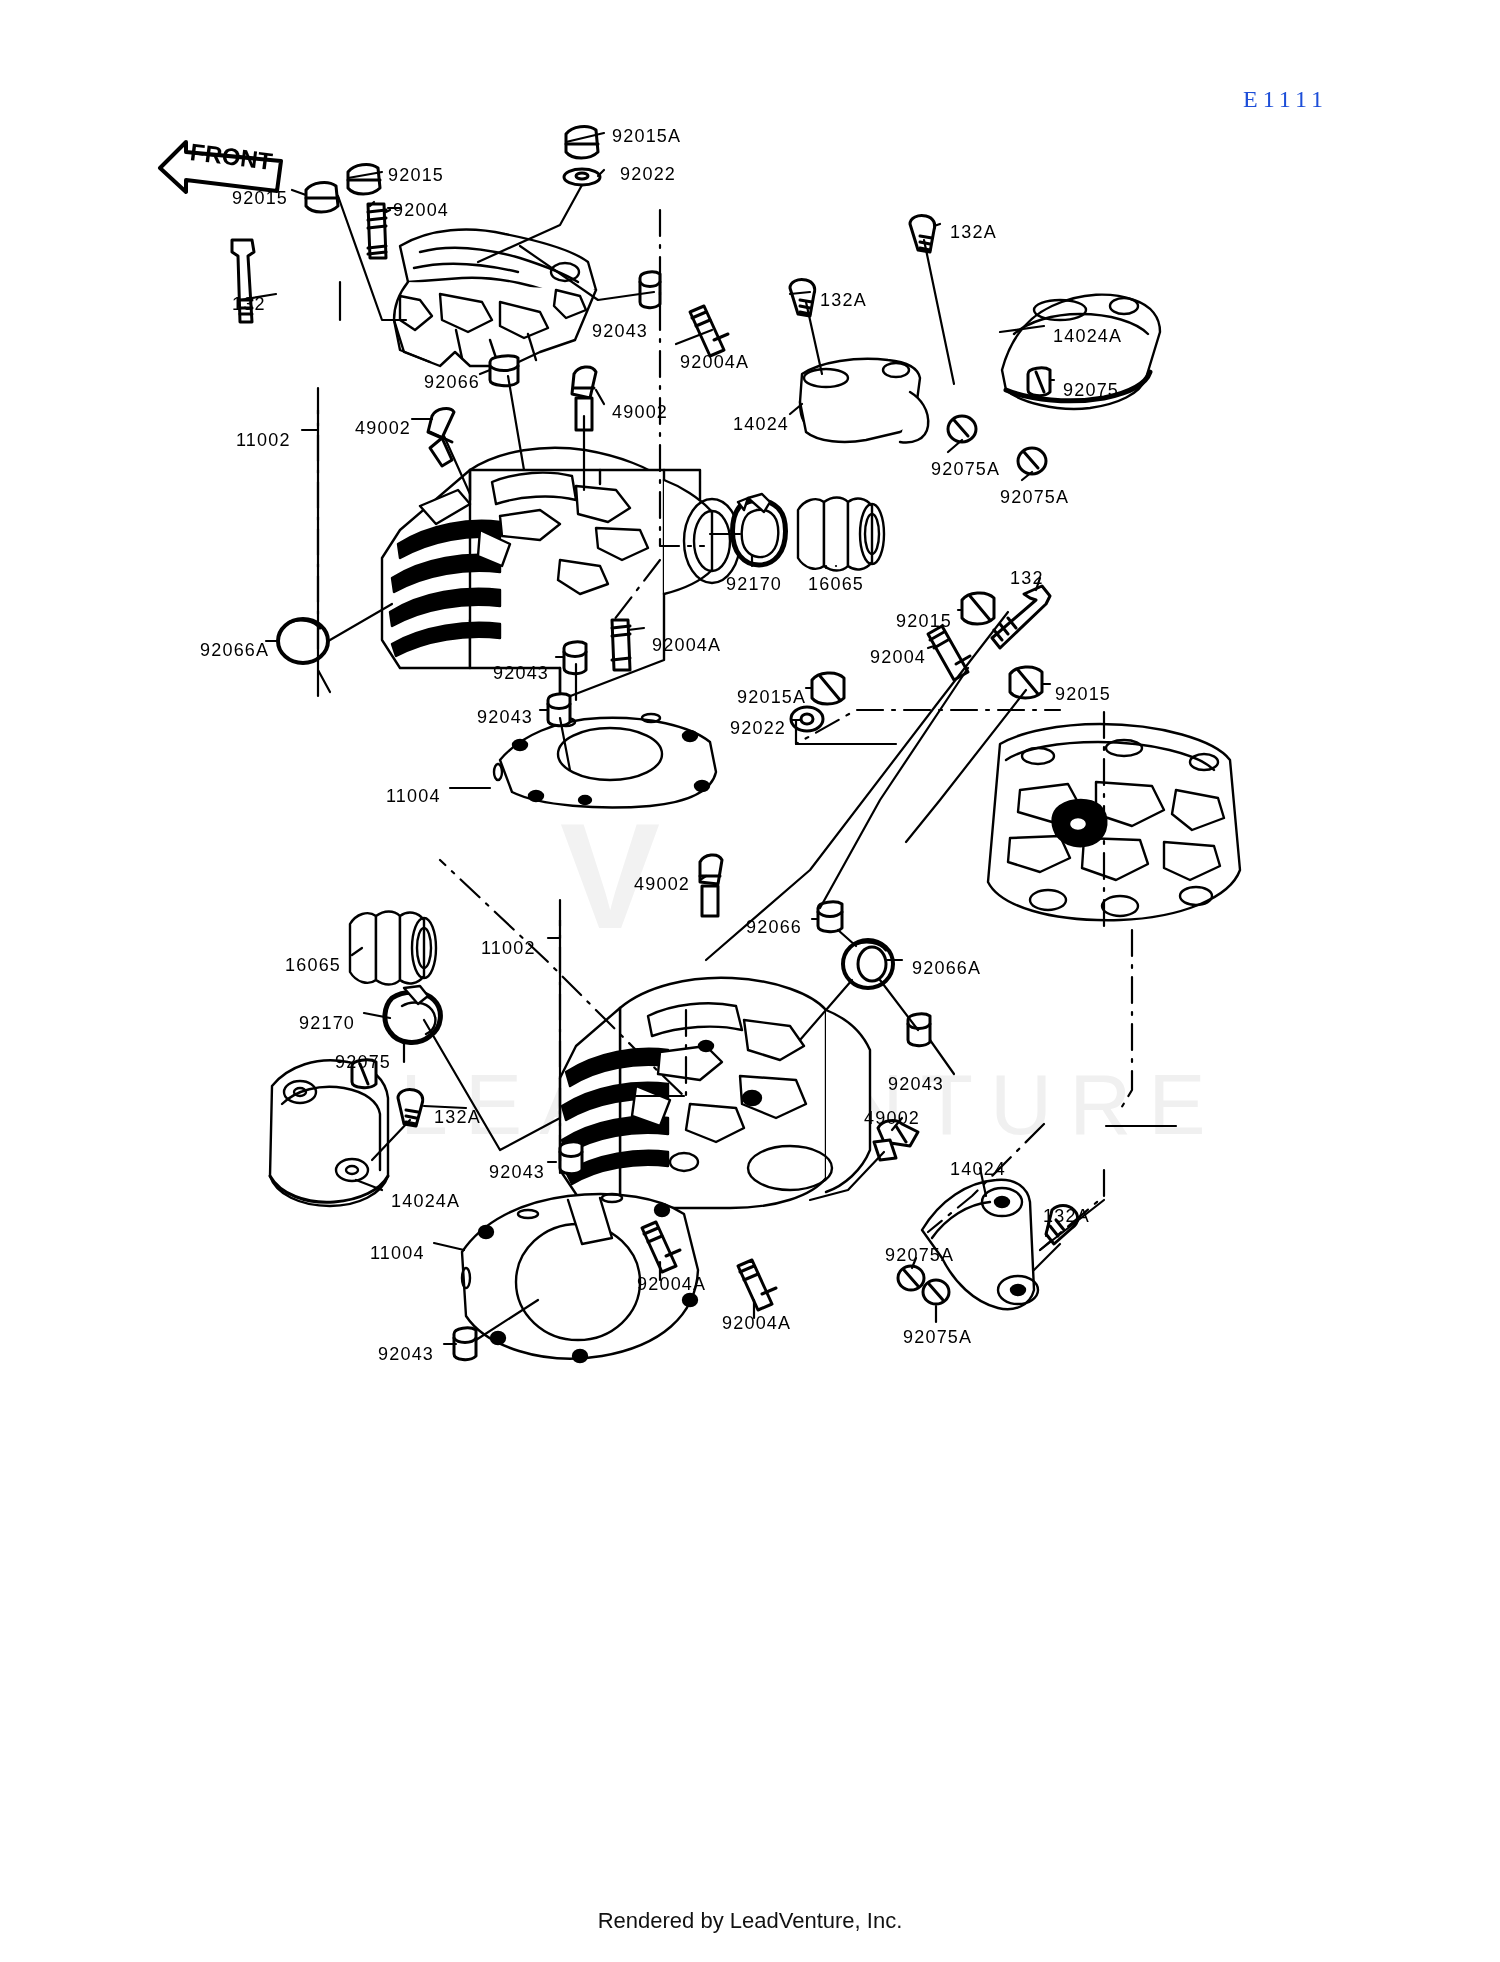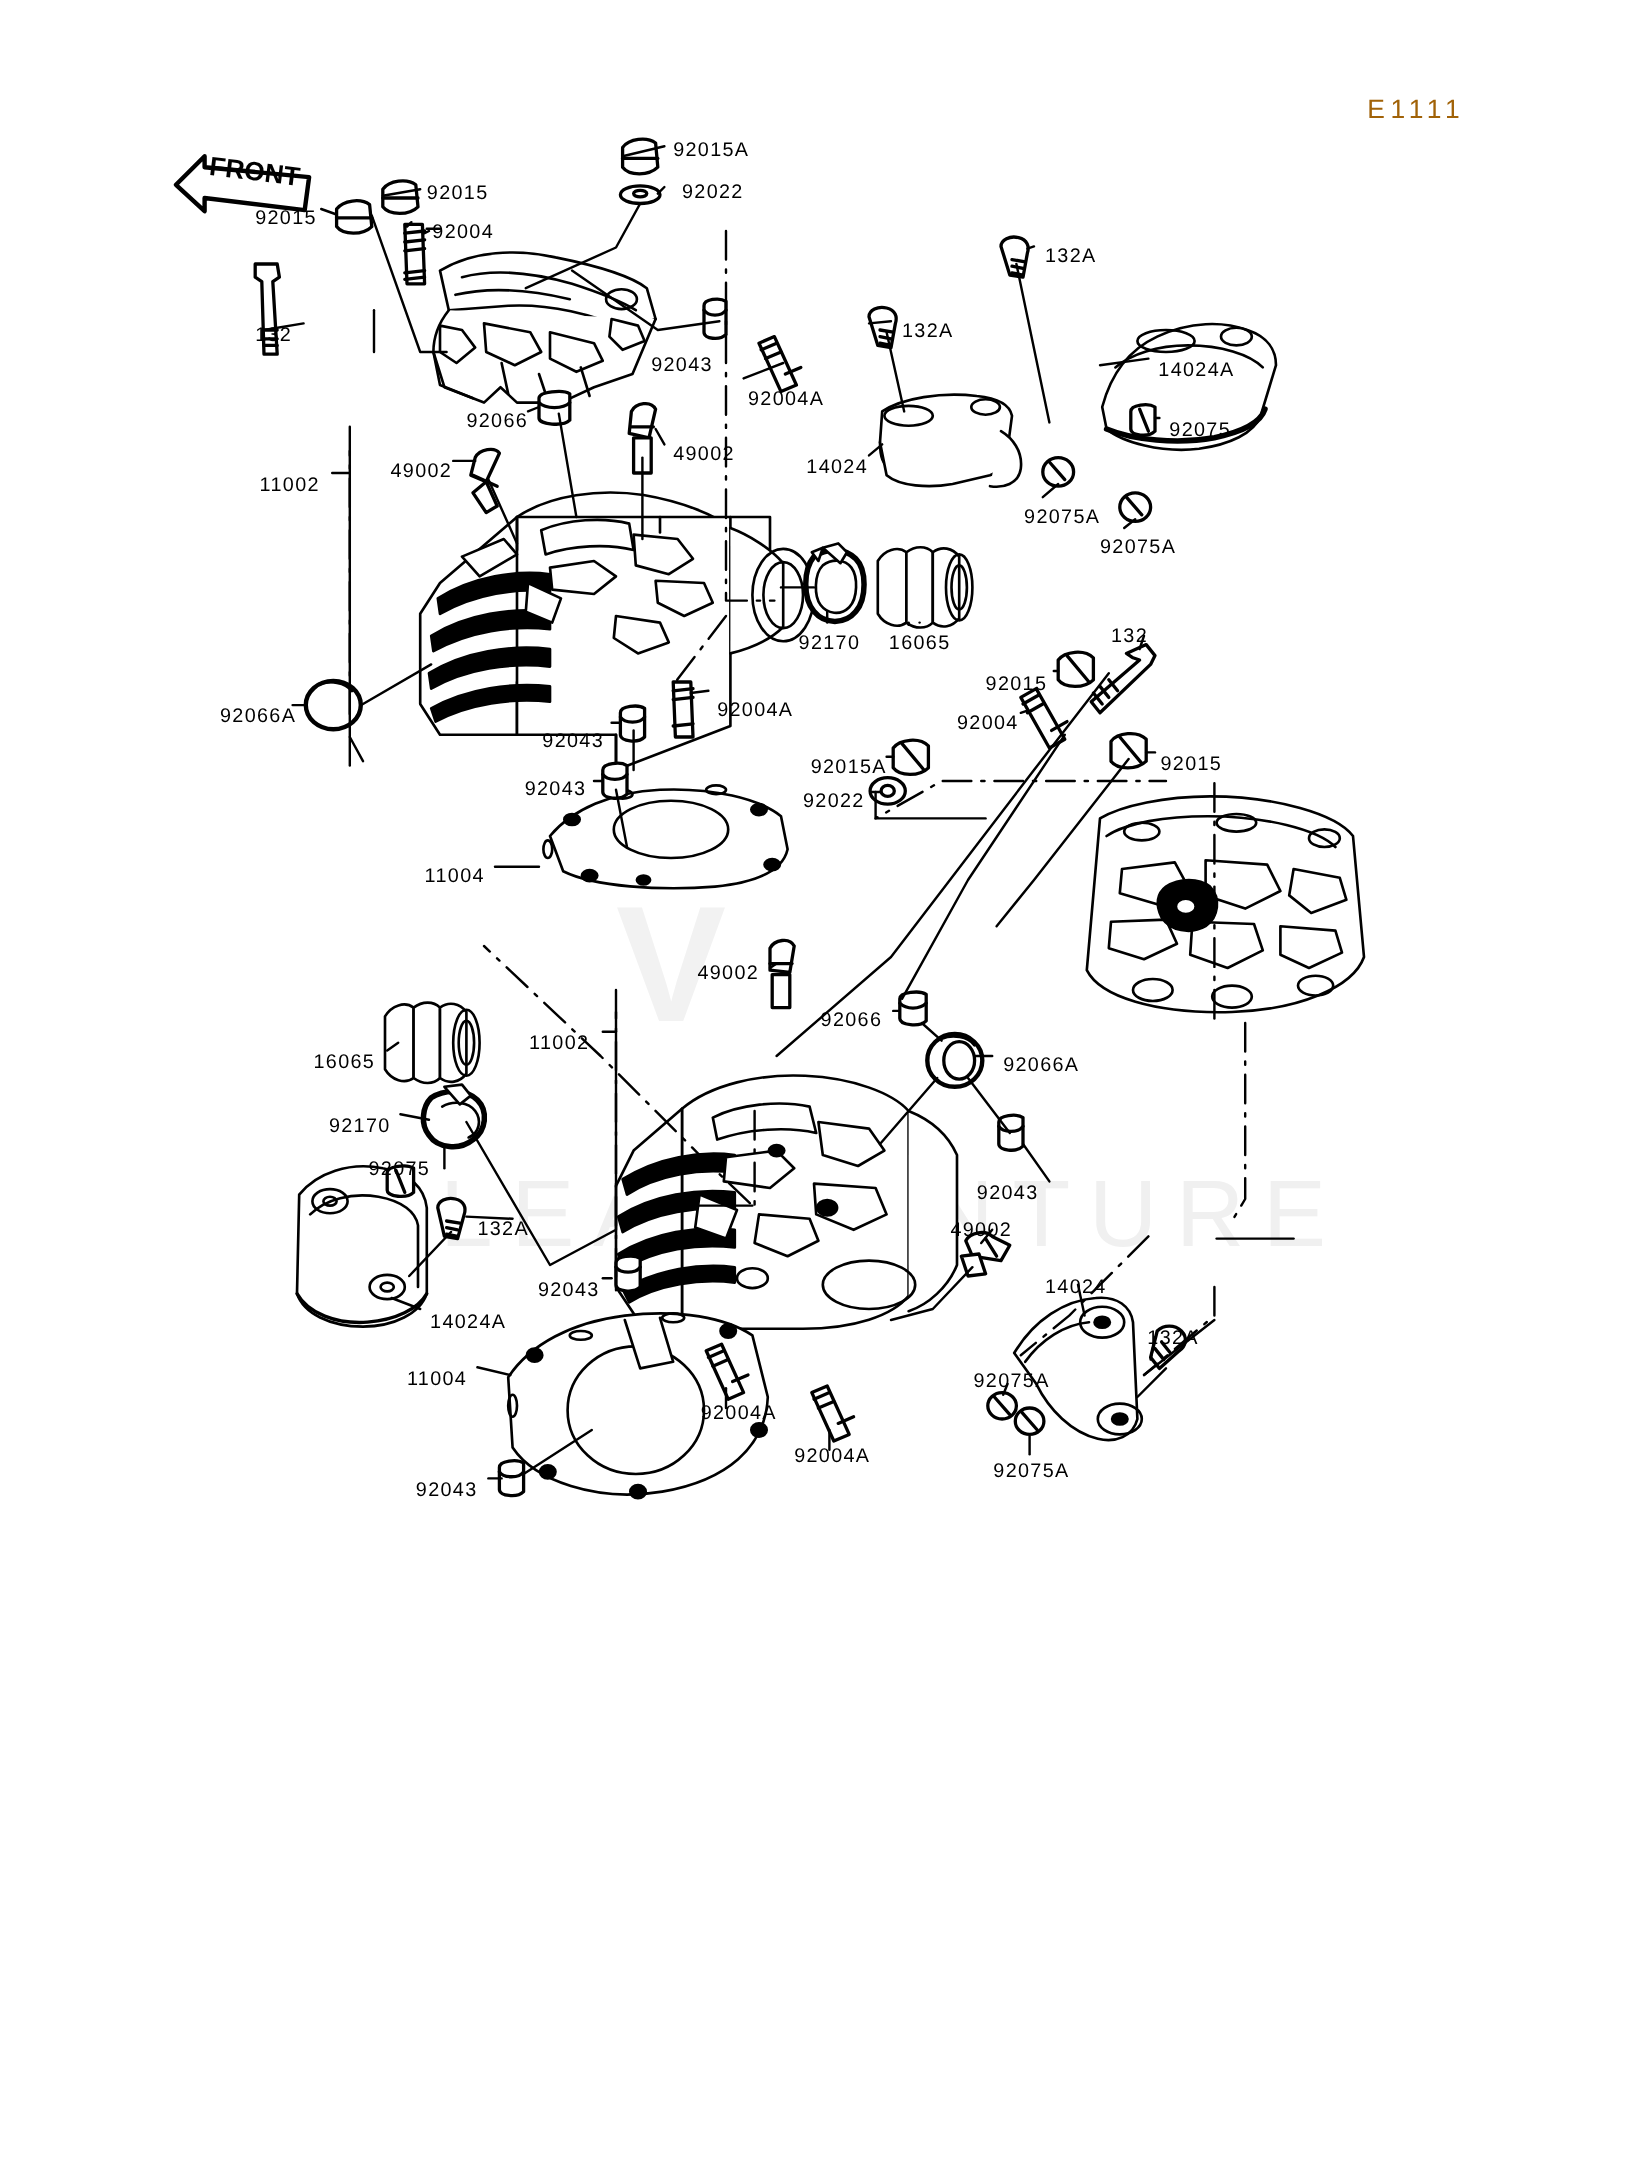--- a/index.html
+++ b/index.html
@@ -1,21 +1,21 @@
 <!DOCTYPE html>
 <html><head>
 <meta charset="utf-8">
 <title>Cylinder Head Parts Diagram</title>
 <style>
   html,body{margin:0;padding:0;background:#ffffff;}
   body{font-family:"Liberation Sans",sans-serif;}
   #page{position:relative;width:1500px;height:1962px;background:#fff;overflow:hidden;}
   #diagram{position:absolute;left:0;top:0;width:1500px;height:1962px;}
   .lbl{position:absolute;font-family:"Liberation Sans",sans-serif;font-size:18px;letter-spacing:1.2px;color:#000;white-space:nowrap;}
-  .code{position:absolute;font-family:Liberation Sans, sans-serif;font-size:24px;letter-spacing:5px;color:#a16207;}
+  .code{position:absolute;font-family:Liberation Serif, serif;font-size:24px;letter-spacing:5px;color:#1d4ed8;}
   .footer{position:absolute;left:0;right:0;bottom:28px;text-align:center;font-size:22px;color:#111;font-family:"Liberation Sans",sans-serif;}
   .wm{position:absolute;color:#f0f0f0;font-size:86px;letter-spacing:17px;font-family:"Liberation Sans",sans-serif;user-select:none;}
   .wmv{position:absolute;color:#f2f2f2;font-size:150px;font-weight:bold;font-family:"Liberation Sans",sans-serif;user-select:none;}
 </style>
 </head>
 <body>
 
 <div id="page">
 
   <div class="wmv" style="left:560px;top:790px;">V</div>
@@ -548,13 +548,14 @@
   <div class="lbl" style="left:489px;top:1162px;">92043</div>
   <div class="lbl" style="left:370px;top:1243px;">11004</div>
   <div class="lbl" style="left:637px;top:1274px;">92004A</div>
   <div class="lbl" style="left:885px;top:1245px;">92075A</div>
   <div class="lbl" style="left:722px;top:1313px;">92004A</div>
   <div class="lbl" style="left:903px;top:1327px;">92075A</div>
   <div class="lbl" style="left:378px;top:1344px;">92043</div>
 
   <div class="lbl" style="left:190px;top:143px;font-size:24px;font-weight:bold;letter-spacing:0;transform:rotate(7deg);">FRONT</div>
 
+  <div class="footer">Rendered by LeadVenture, Inc.</div>
 </div>
 
 </body></html>

